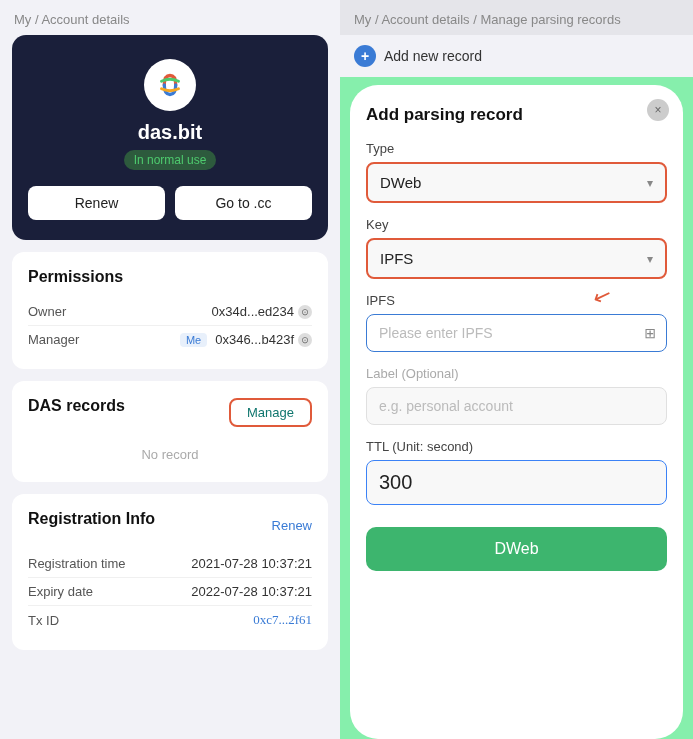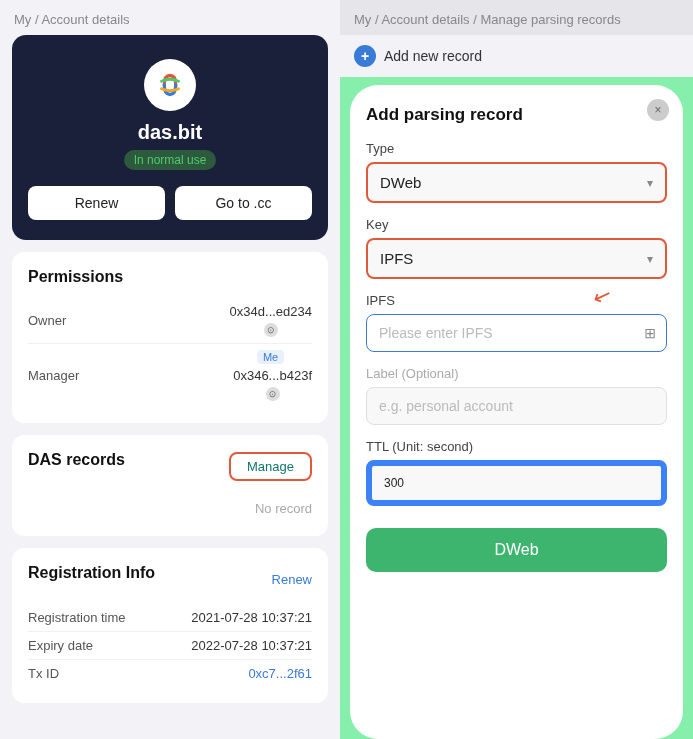--- a/index.html
+++ b/index.html
@@ -95,21 +95,21 @@
     .info-row {
       display: flex;
       justify-content: space-between;
       align-items: center;
       padding: 6px 0;
       font-size: 13px;
       border-bottom: 1px solid #f0f0f0;
     }
     .info-row:last-child { border-bottom: none; }
     .info-label { color: #555; }
-    .info-value { color: #333; display: flex; align-items: center; gap: 4px; flex-direction: column; }
+    .info-value { color: #333; display: flex; align-items: center; gap: 4px; }
     .info-value .icon-small {
       width: 14px; height: 14px;
       border-radius: 50%;
       background: #ddd;
       display: inline-flex; align-items: center; justify-content: center;
       font-size: 9px; color: #666;
     }
 
     .das-records-section {
       margin: 0 12px 12px;
@@ -126,40 +126,40 @@
     .manage-btn {
       border: 2px solid #e05a3a;
       background: white;
       color: #0f766e;
       border-radius: 8px;
       padding: 5px 16px;
       font-size: 13px;
       cursor: pointer;
     }
     .no-record {
-      text-align: right;
+      text-align: center;
       color: #aaa;
       font-size: 13px;
       padding: 8px 0 4px;
     }
 
     .reg-section {
       margin: 0 12px 12px;
       background: white;
       border-radius: 12px;
       padding: 16px;
     }
     .reg-header {
       display: flex;
       justify-content: space-between;
       align-items: center;
       margin-bottom: 10px;
     }
     .renew-link { color: #3a7bd5; font-size: 13px; cursor: pointer; }
-    .tx-link { color: #3a7bd5; }
+    .tx-link { color: #3a7bd5; font-family: Liberation Serif, serif; }
 
     
     .right-panel {
       flex: 1;
       background: #86efac;
       display: flex;
       flex-direction: column;
       position: relative;
     }
     .right-breadcrumb {
@@ -285,24 +285,24 @@
       background: #f8f8f8;
       font-size: 14px;
       color: #222;
       outline: none;
     }
     .label-input::placeholder { color: #bbb; }
 
     .ttl-input {
       width: 100%;
       padding: 10px 12px;
-      border: 6px solid #3b82f6;
+      border: 1px solid #3b82f6;
       border-radius: 8px;
       background: #f8f8f8;
-      font-size: 12px;
+      font-size: 20px;
       color: #222;
       outline: none;
     }
 
     .save-btn {
       width: 100%;
       padding: 13px;
       background: #3db56e;
       color: white;
       border: none;

